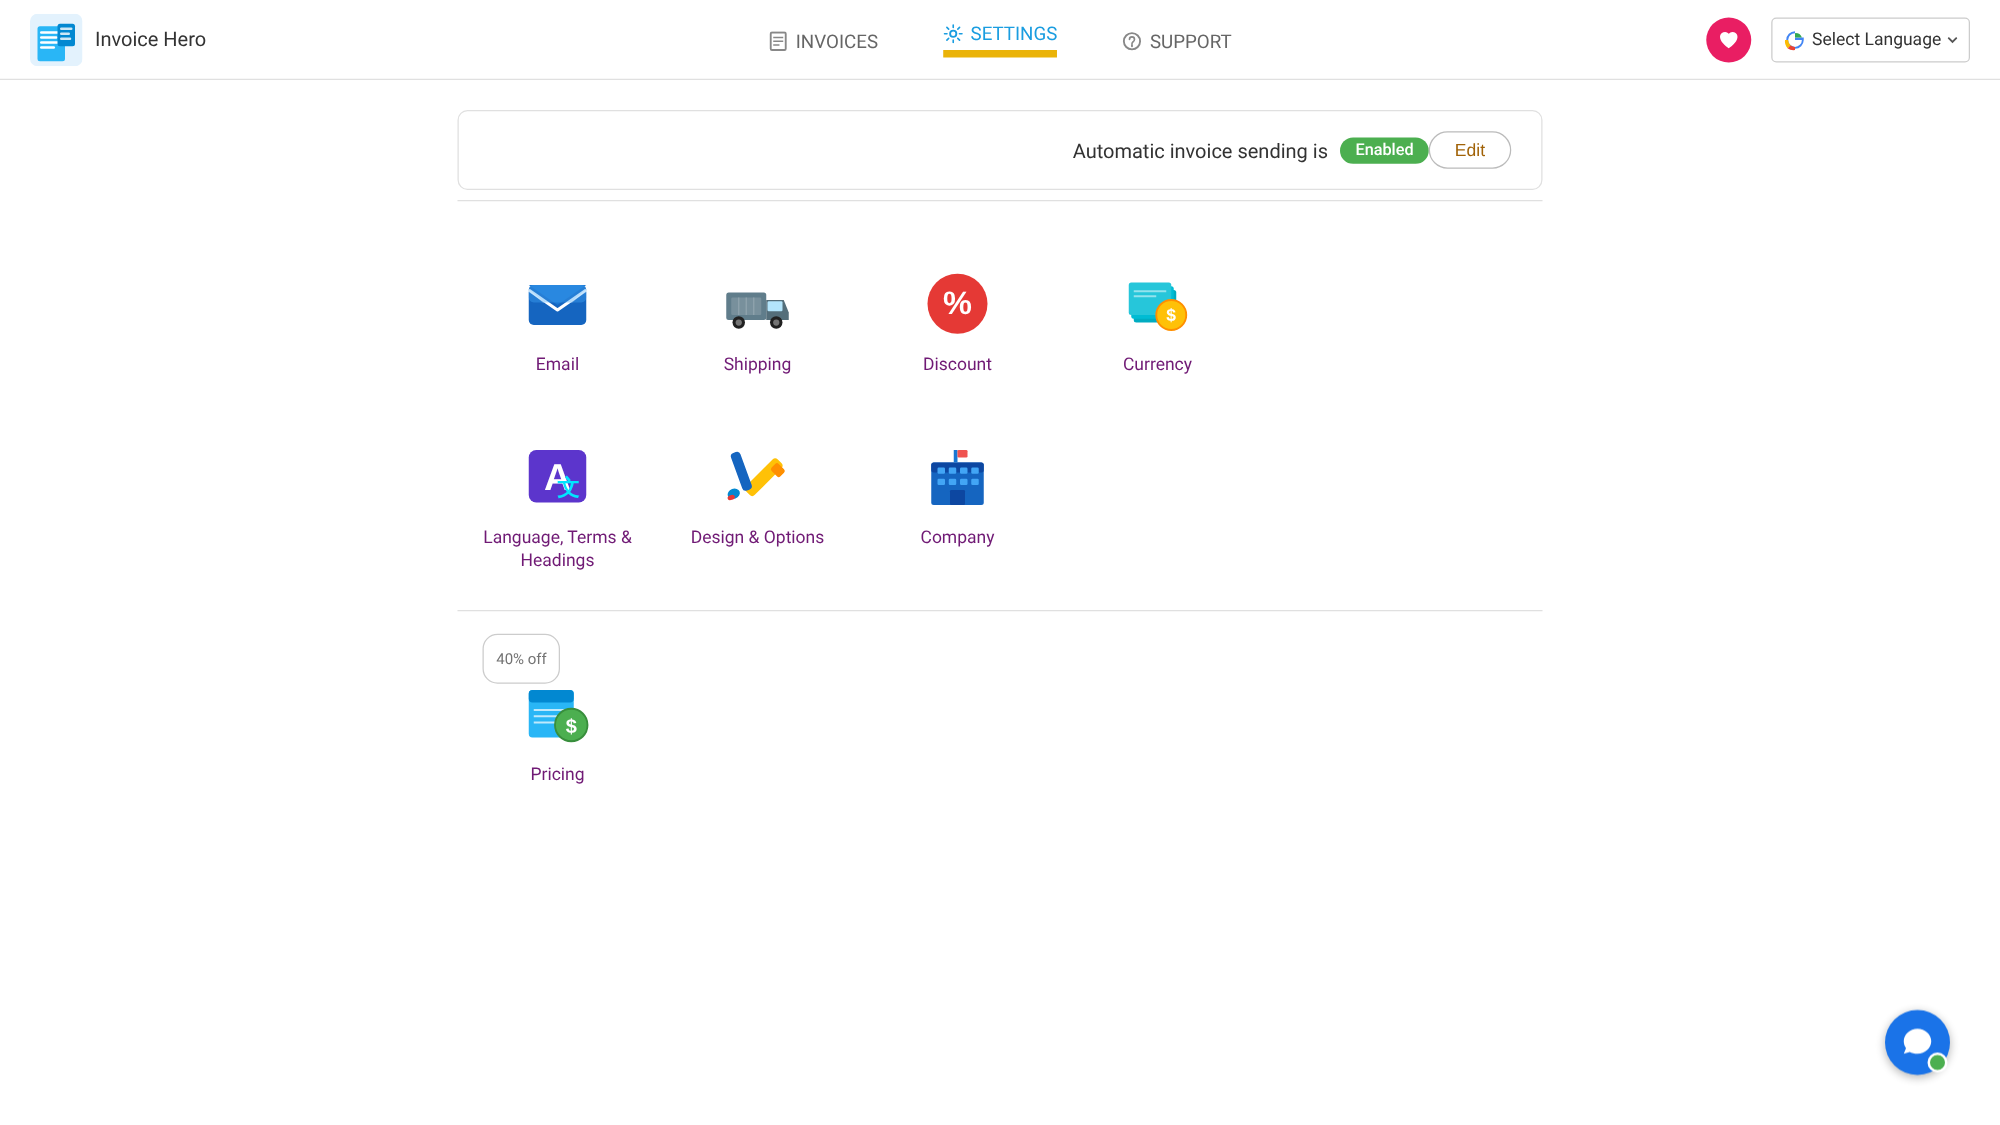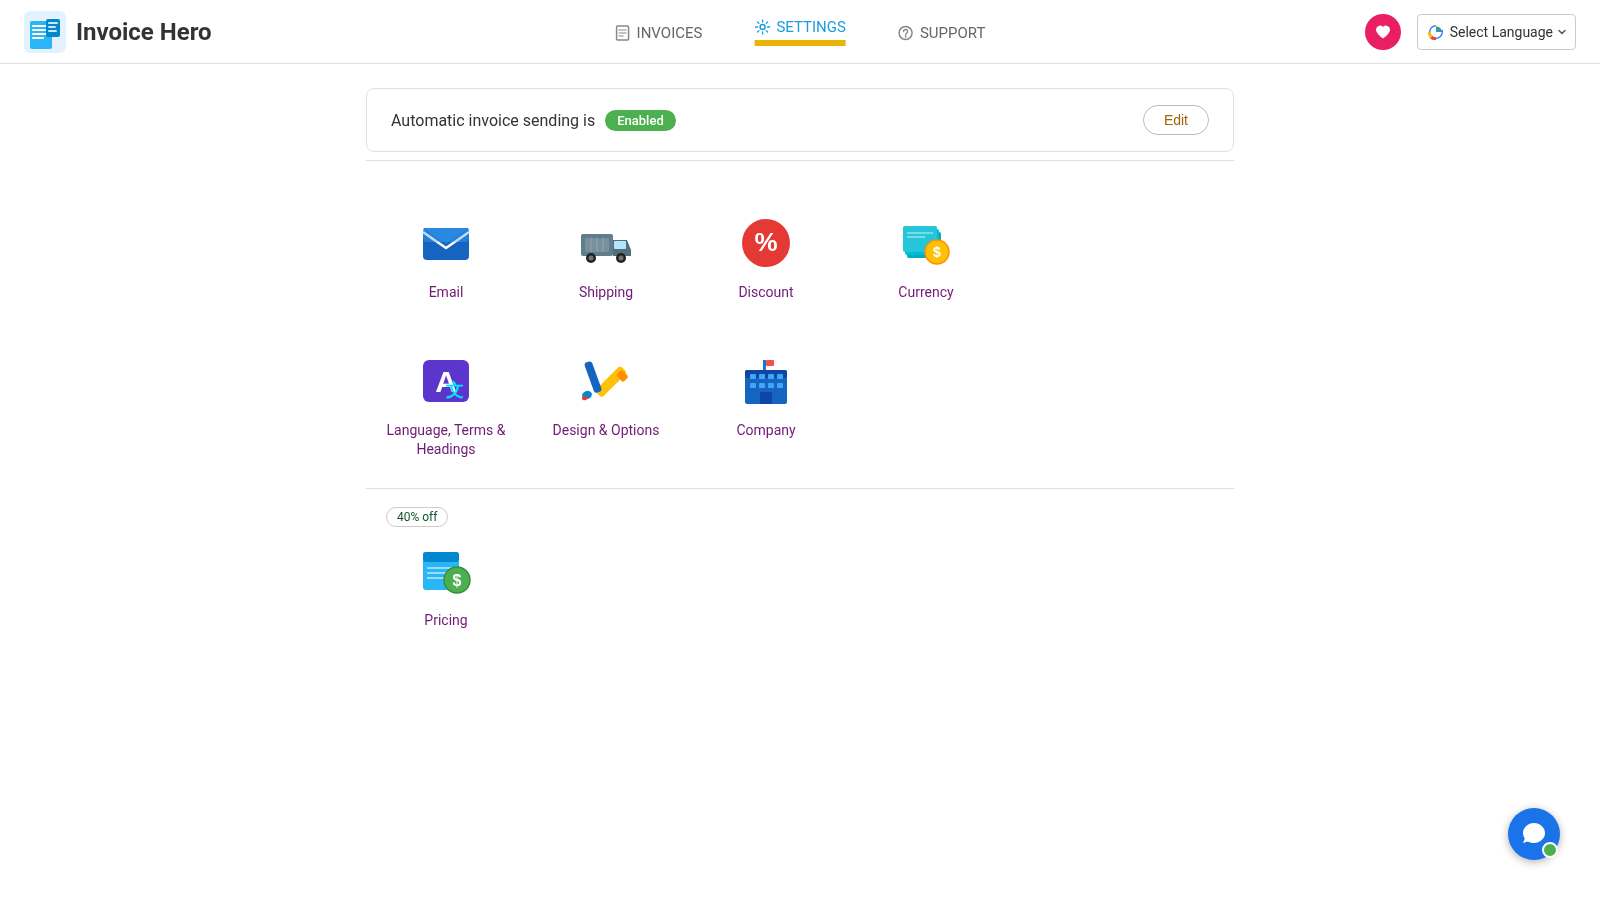--- a/index.html
+++ b/index.html
@@ -19,22 +19,22 @@
       align-items: center;
       gap: 10px;
       text-decoration: none;
       color: #333;
     }
     .logo-icon {
       width: 42px;
       height: 42px;
     }
     .logo-text {
-      font-size: 24px;
-      font-weight: 700;
+      font-size: 16px;
+      font-weight: 400;
       color: #333;
     }
     .nav {
       display: flex;
       align-items: flex-end;
       gap: 52px;
       position: absolute;
       left: 50%;
       transform: translateX(-50%);
     }
@@ -92,21 +92,21 @@
       padding: 24px 16px;
     }
 
     
     .status-bar {
       border: 1px solid #e0e0e0;
       border-radius: 8px;
       padding: 16px 24px;
       display: flex;
       align-items: center;
-      justify-content: space-between;
+      justify-content: flex-end;
     }
     .status-text {
       font-size: 16px;
       color: #333;
       display: flex;
       align-items: center;
       gap: 10px;
     }
     .enabled-badge {
       background: #4caf50;
@@ -426,21 +426,21 @@
         </svg>
       </div>
       <span class="settings-label">Company</span>
     </div>
   </div>
 
   <hr class="divider">
 
   <div class="pricing-section">
     <div class="settings-item" style="position:relative; width:160px;">
-      <span class="pricing-badge" style="position:absolute; top:-14px; left:20px; background:#fff; border:1px solid #ccc; border-radius:12px; padding:2px 10px; font-size:12px; color:#14532d;">40% off</span>
+      <span class="pricing-badge" style="position:absolute; top:-14px; left:20px; background:#fff; border:1px solid #ccc; border-radius:12px; padding:12px 10px; font-size:12px; color:#737373;">40% off</span>
       <div class="settings-icon">
         <svg width="58" height="58" viewBox="0 0 58 58" fill="none">
 
           <rect x="6" y="10" width="36" height="38" rx="3" fill="#29b6f6"></rect>
           <rect x="6" y="10" width="36" height="10" rx="3" fill="#0288d1"></rect>
 
           <line x1="10" y1="26" x2="38" y2="26" stroke="white" stroke-width="1.5" opacity="0.7"></line>
           <line x1="10" y1="31" x2="32" y2="31" stroke="white" stroke-width="1.5" opacity="0.7"></line>
           <line x1="10" y1="36" x2="34" y2="36" stroke="white" stroke-width="1.5" opacity="0.7"></line>
 

